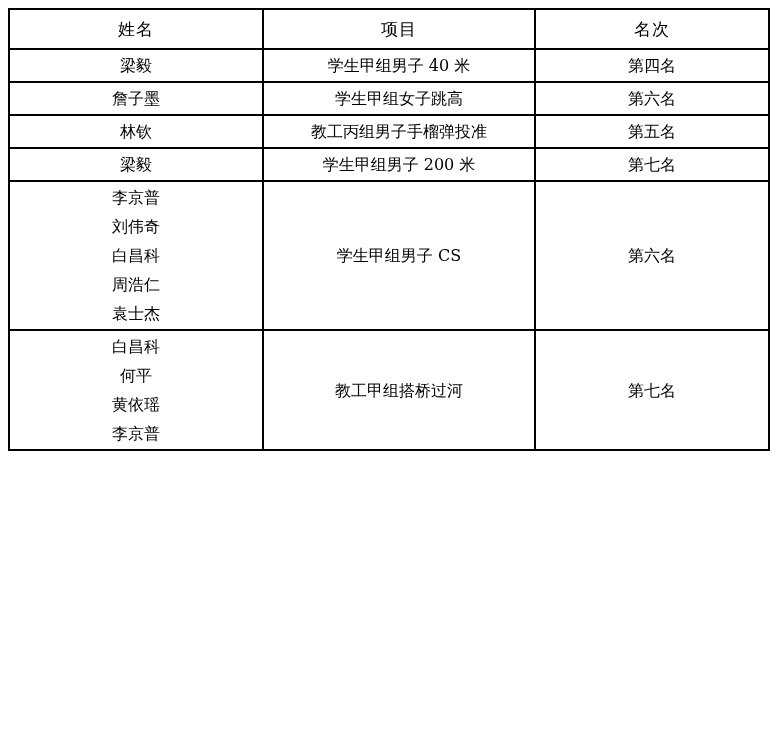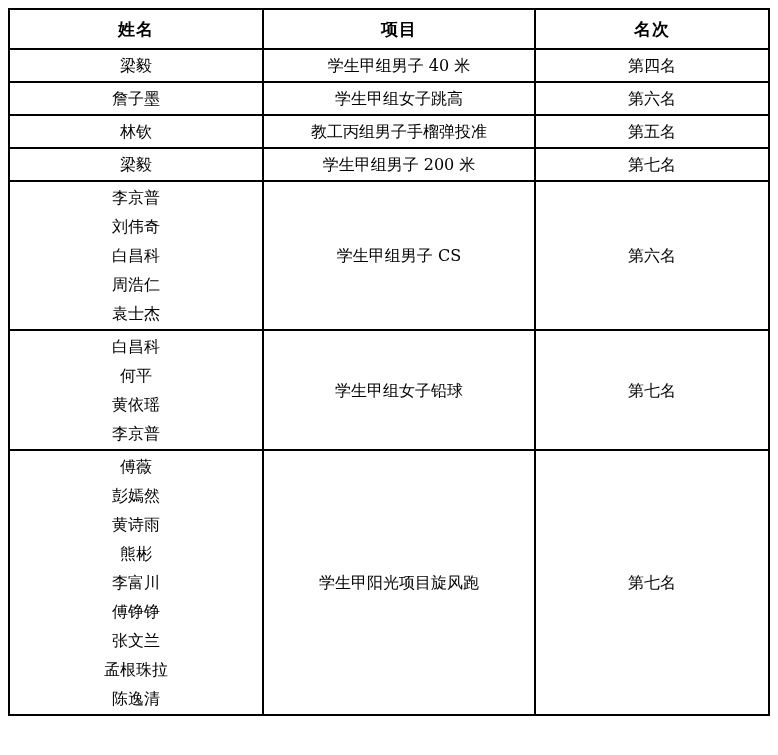--- a/index.html
+++ b/index.html
@@ -27,21 +27,21 @@
   table.results td {
     border: 2px solid #000000;
     text-align: center;
     vertical-align: middle;
     padding: 1px 2px;
     overflow: hidden;
   }
   table.results th {
     height: 36px;
     font-size: 17px;
-    font-weight: bold;
+    font-weight: normal;
     letter-spacing: 1px;
   }
   table.results td {
     font-size: 16px;
     height: 29px;
     line-height: 29px;
   }
   .name-line {
     line-height: 29px;
     white-space: nowrap;
@@ -108,33 +108,18 @@
           <td>学生甲组男子 CS</td>
           <td>第六名</td>
         </tr>
         <tr>
           <td>
             <div class="name-line">白昌科</div>
             <div class="name-line">何平</div>
             <div class="name-line">黄依瑶</div>
             <div class="name-line">李京普</div>
           </td>
-          <td>学生甲组女子铅球</td>
-          <td>第七名</td>
-        </tr>
-        <tr>
-          <td>
-            <div class="name-line">傅薇</div>
-            <div class="name-line">彭嫣然</div>
-            <div class="name-line">黄诗雨</div>
-            <div class="name-line">熊彬</div>
-            <div class="name-line">李富川</div>
-            <div class="name-line">傅铮铮</div>
-            <div class="name-line">张文兰</div>
-            <div class="name-line">孟根珠拉</div>
-            <div class="name-line">陈逸清</div>
-          </td>
-          <td>学生甲阳光项目旋风跑</td>
+          <td>教工甲组搭桥过河</td>
           <td>第七名</td>
         </tr>
       </tbody>
   </table>
 </div>
 
 </body></html>

